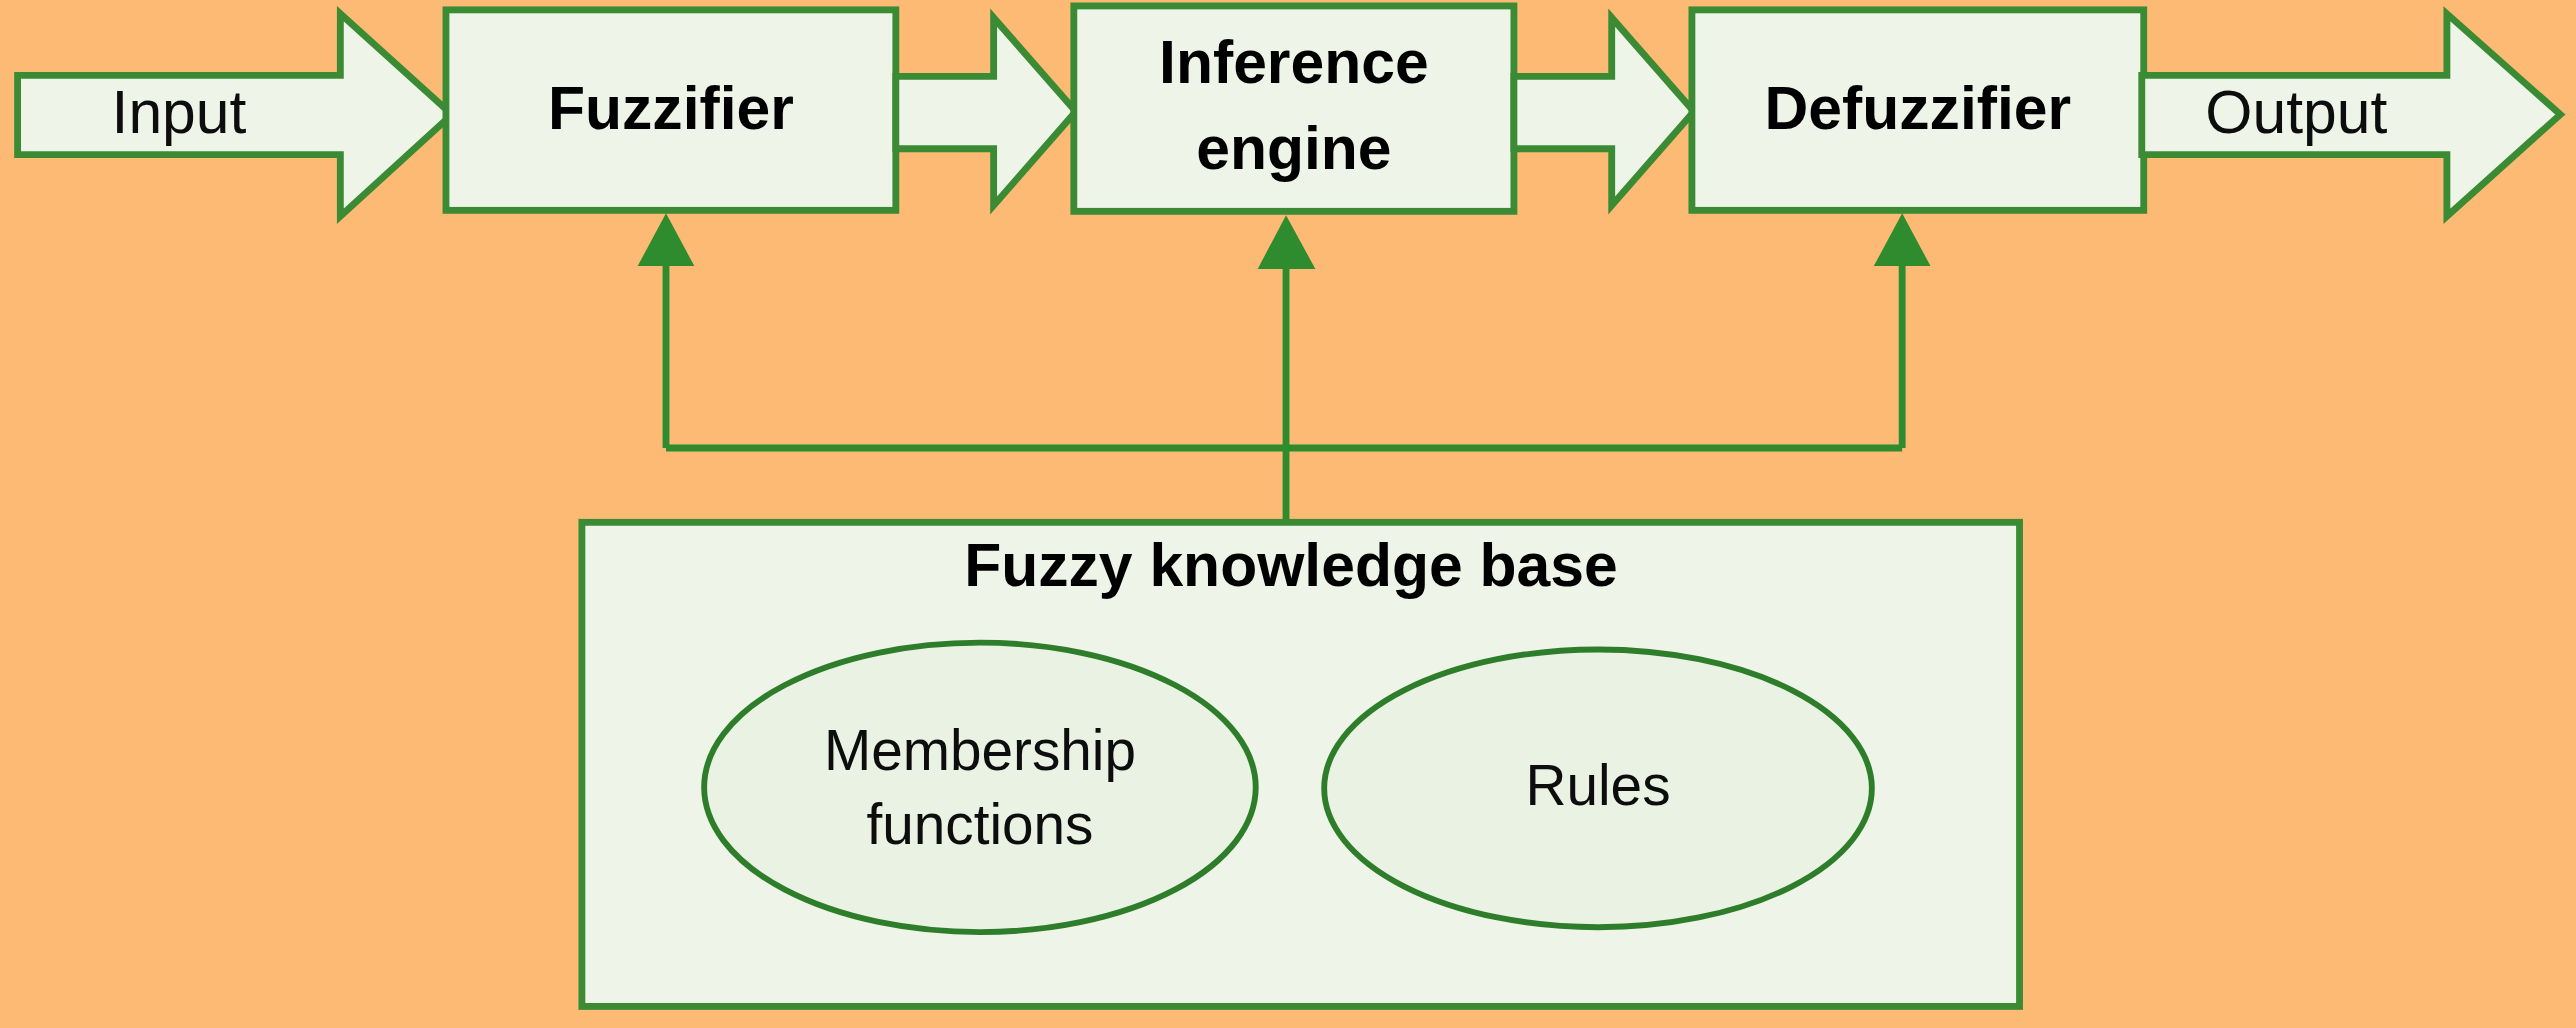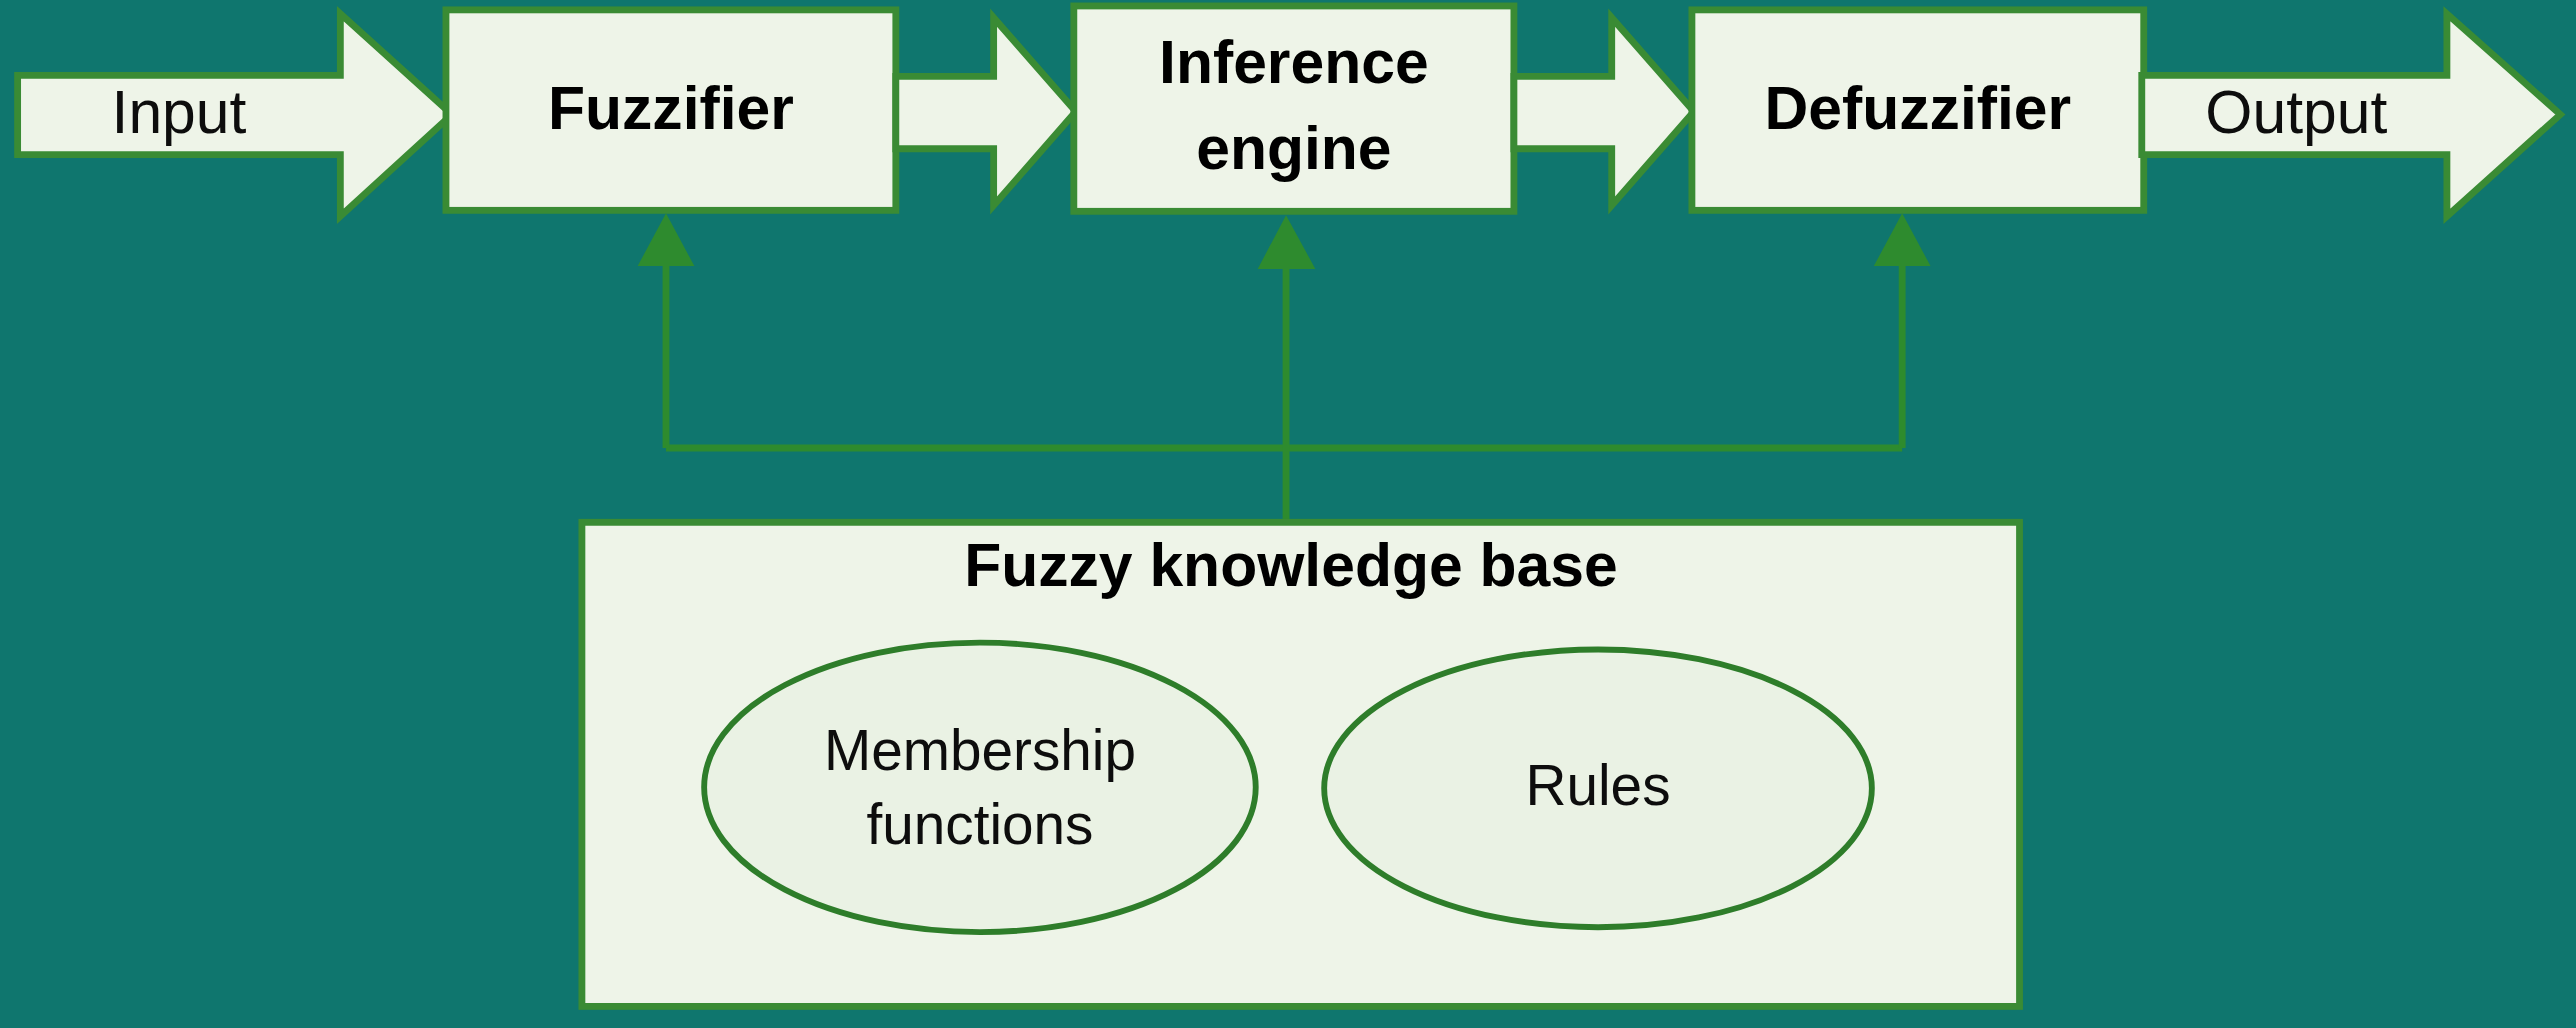--- a/index.html
+++ b/index.html
@@ -11,21 +11,21 @@
   body {
     width: 2576px;
     height: 1029px;
     overflow: hidden;
     font-family: "Liberation Sans", sans-serif;
   }
   #diagram-root {
     position: relative;
     width: 2576px;
     height: 1029px;
-    background: #0f766e;
+    background: #fdba74;
   }
   svg#fis-svg {
     display: block;
     width: 2576px;
     height: 1029px;
   }
   .shape-fill   { fill: #eef4e8; }
   .shape-stroke { fill: none; stroke: #3a8b34; stroke-width: 7; }
   .ellipse-stroke { fill: #eaf2e4; stroke: #2e7d2a; stroke-width: 6; }
   .kb-fill { fill: #eef4e8; }

